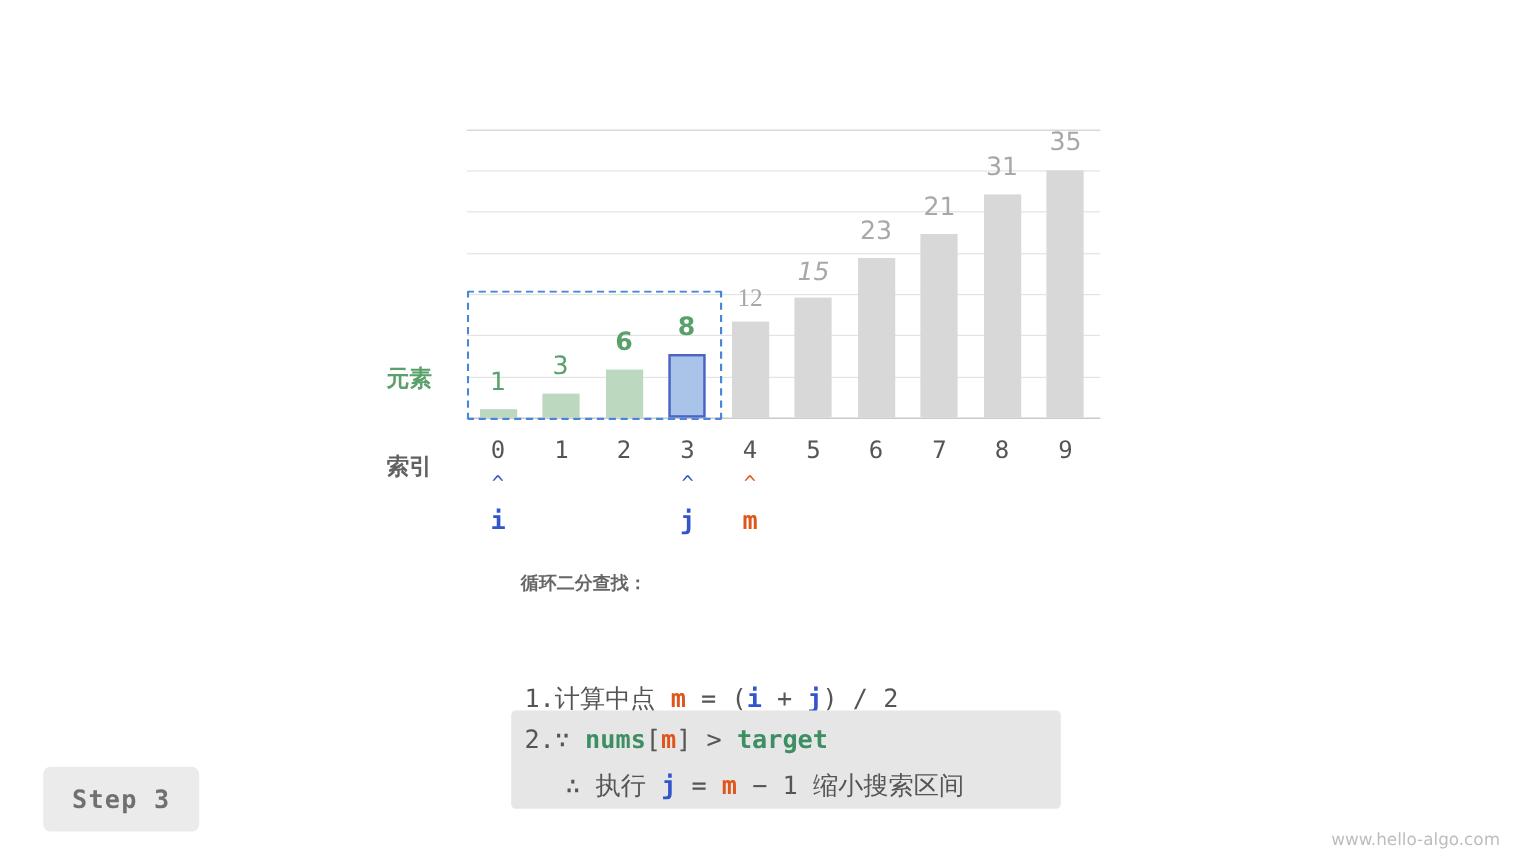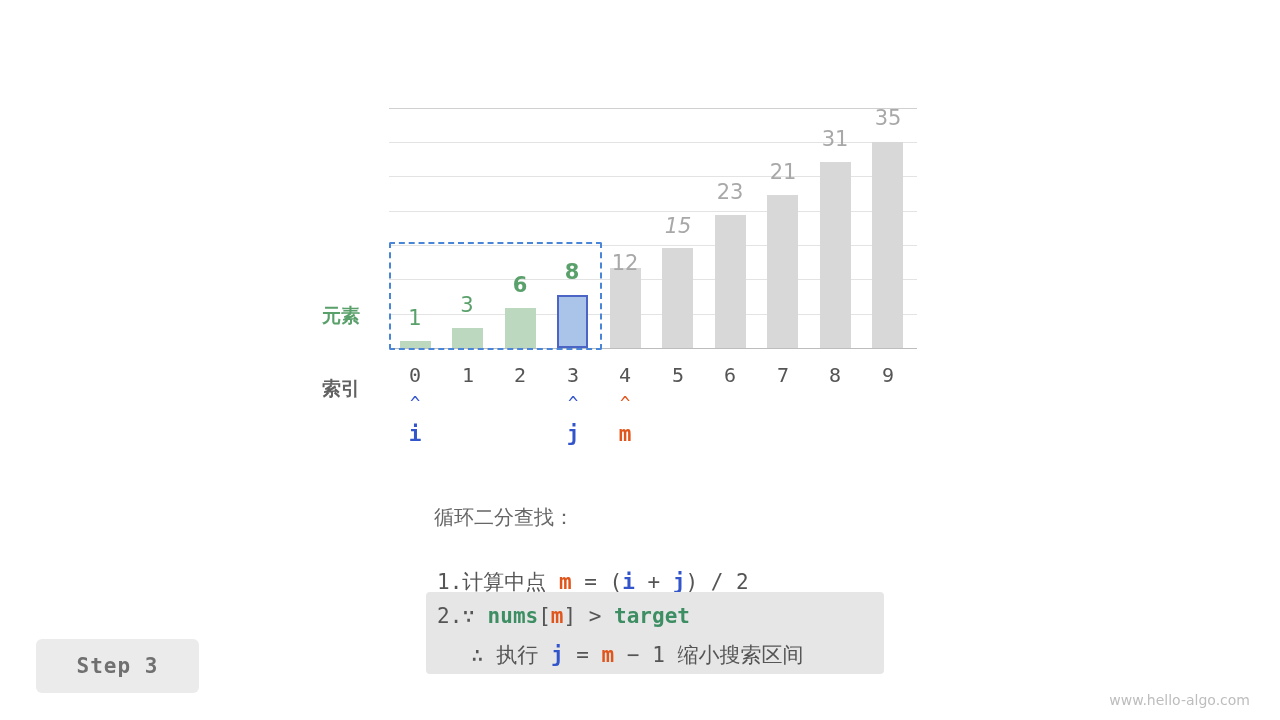--- a/index.html
+++ b/index.html
@@ -130,23 +130,23 @@
     top: 422px;
     font-family: "DejaVu Sans Mono", monospace;
   }
   .blue { color: #3355cc; }
   .orange { color: #e0551b; }
 
   
   #caption {
     position: absolute;
     left: 434px;
-    top: 504px;
-    font-size: 20px;
-    font-weight: normal;
+    top: 477px;
+    font-size: 15px;
+    font-weight: bold;
     color: #666666;
   }
   #line1 {
     position: absolute;
     left: 437px;
     top: 548px;
     font-size: 21px;
     color: #555555;
     font-family: "DejaVu Sans Mono", monospace;
     white-space: pre;
@@ -181,21 +181,21 @@
   }
   .kw-green { color: #3e8e64; font-weight: bold; }
   .kw-blue { color: #3355cc; font-weight: bold; }
   .kw-orange { color: #e0551b; font-weight: bold; }
 
   
   #step-badge {
     position: absolute;
     left: 36px;
     top: 639px;
-    width: 163px;
+    width: 130px;
     height: 54px;
     background: #ebebeb;
     border-radius: 6px;
     display: flex;
     align-items: center;
     justify-content: center;
     font-size: 21px;
     font-weight: bold;
     color: #707070;
     letter-spacing: 1px;
@@ -235,21 +235,21 @@
   <div class="bar" style="left:378px; height:153px;"></div>
   <div class="bar" style="left:431px; height:186px;"></div>
   <div class="bar" style="left:483px; height:206px;"></div>
 
   <div id="range-box" style="left:0px; top:134px; width:213px; height:108px;"></div>
 
   <div class="bar-val plain-green" style="left:-4px;  top:198px;">1</div>
   <div class="bar-val plain-green" style="left:48px;  top:185px;">3</div>
   <div class="bar-val active" style="left:101px; top:165px;">6</div>
   <div class="bar-val sel" style="left:153px; top:152px;">8</div>
-  <div class="bar-val" style="left:206px; top:143px;">12</div>
+  <div class="bar-val" style="left:206px; top:128px;font-family:Liberation Serif, serif;">12</div>
   <div class="bar-val" style="left:259px; top:106px;font-style:italic;">15</div>
   <div class="bar-val" style="left:311px; top:72px;">23</div>
   <div class="bar-val" style="left:364px; top:52px;">21</div>
   <div class="bar-val" style="left:416px; top:19px;">31</div>
   <div class="bar-val" style="left:469px; top:-2px;">35</div>
 </div>
 
 <div class="axis-label" id="label-elem">元素</div>
 <div class="axis-label" id="label-index">索引</div>
 

